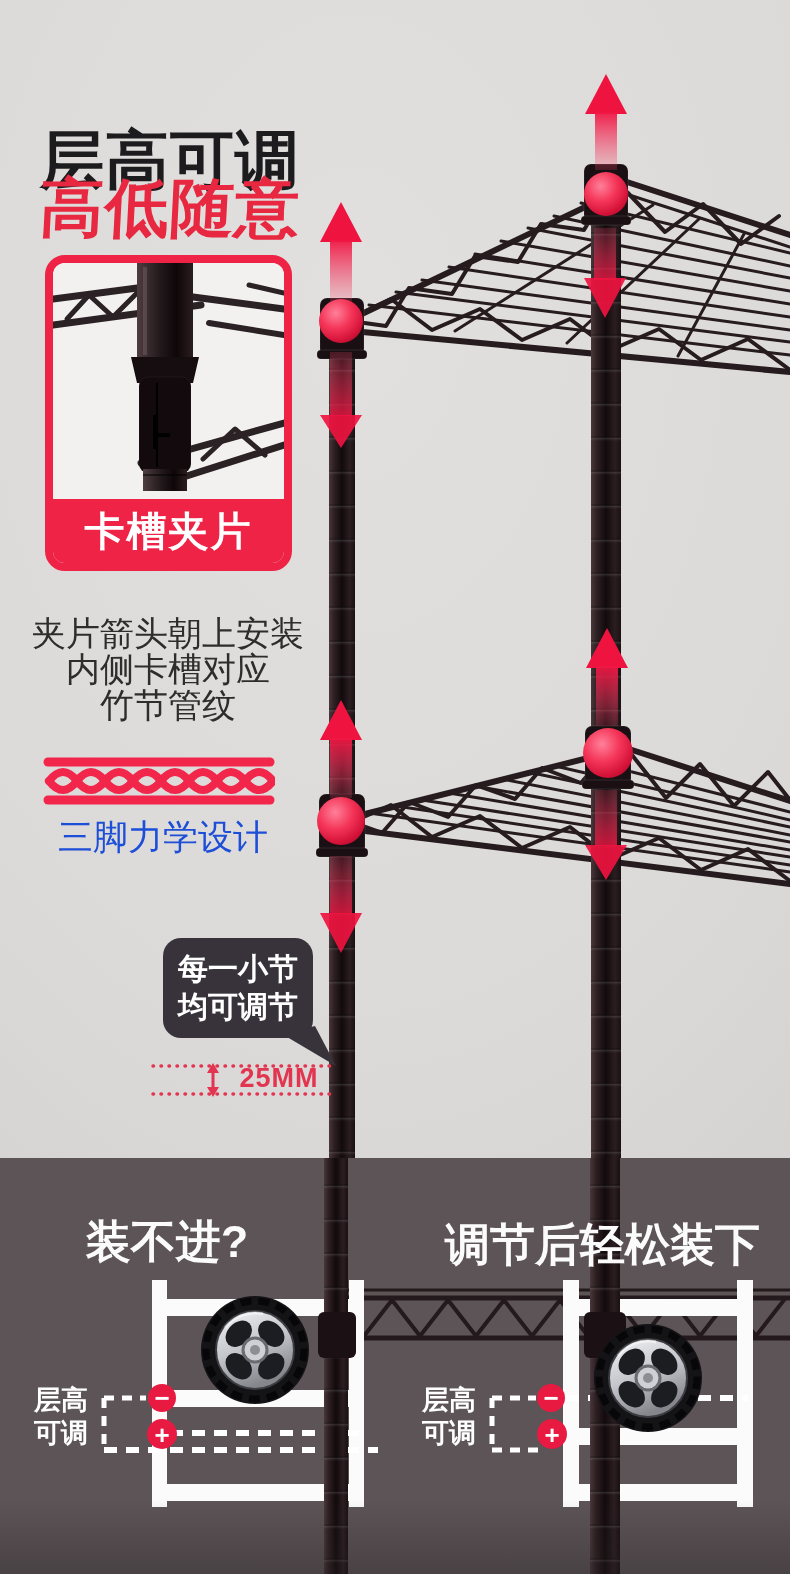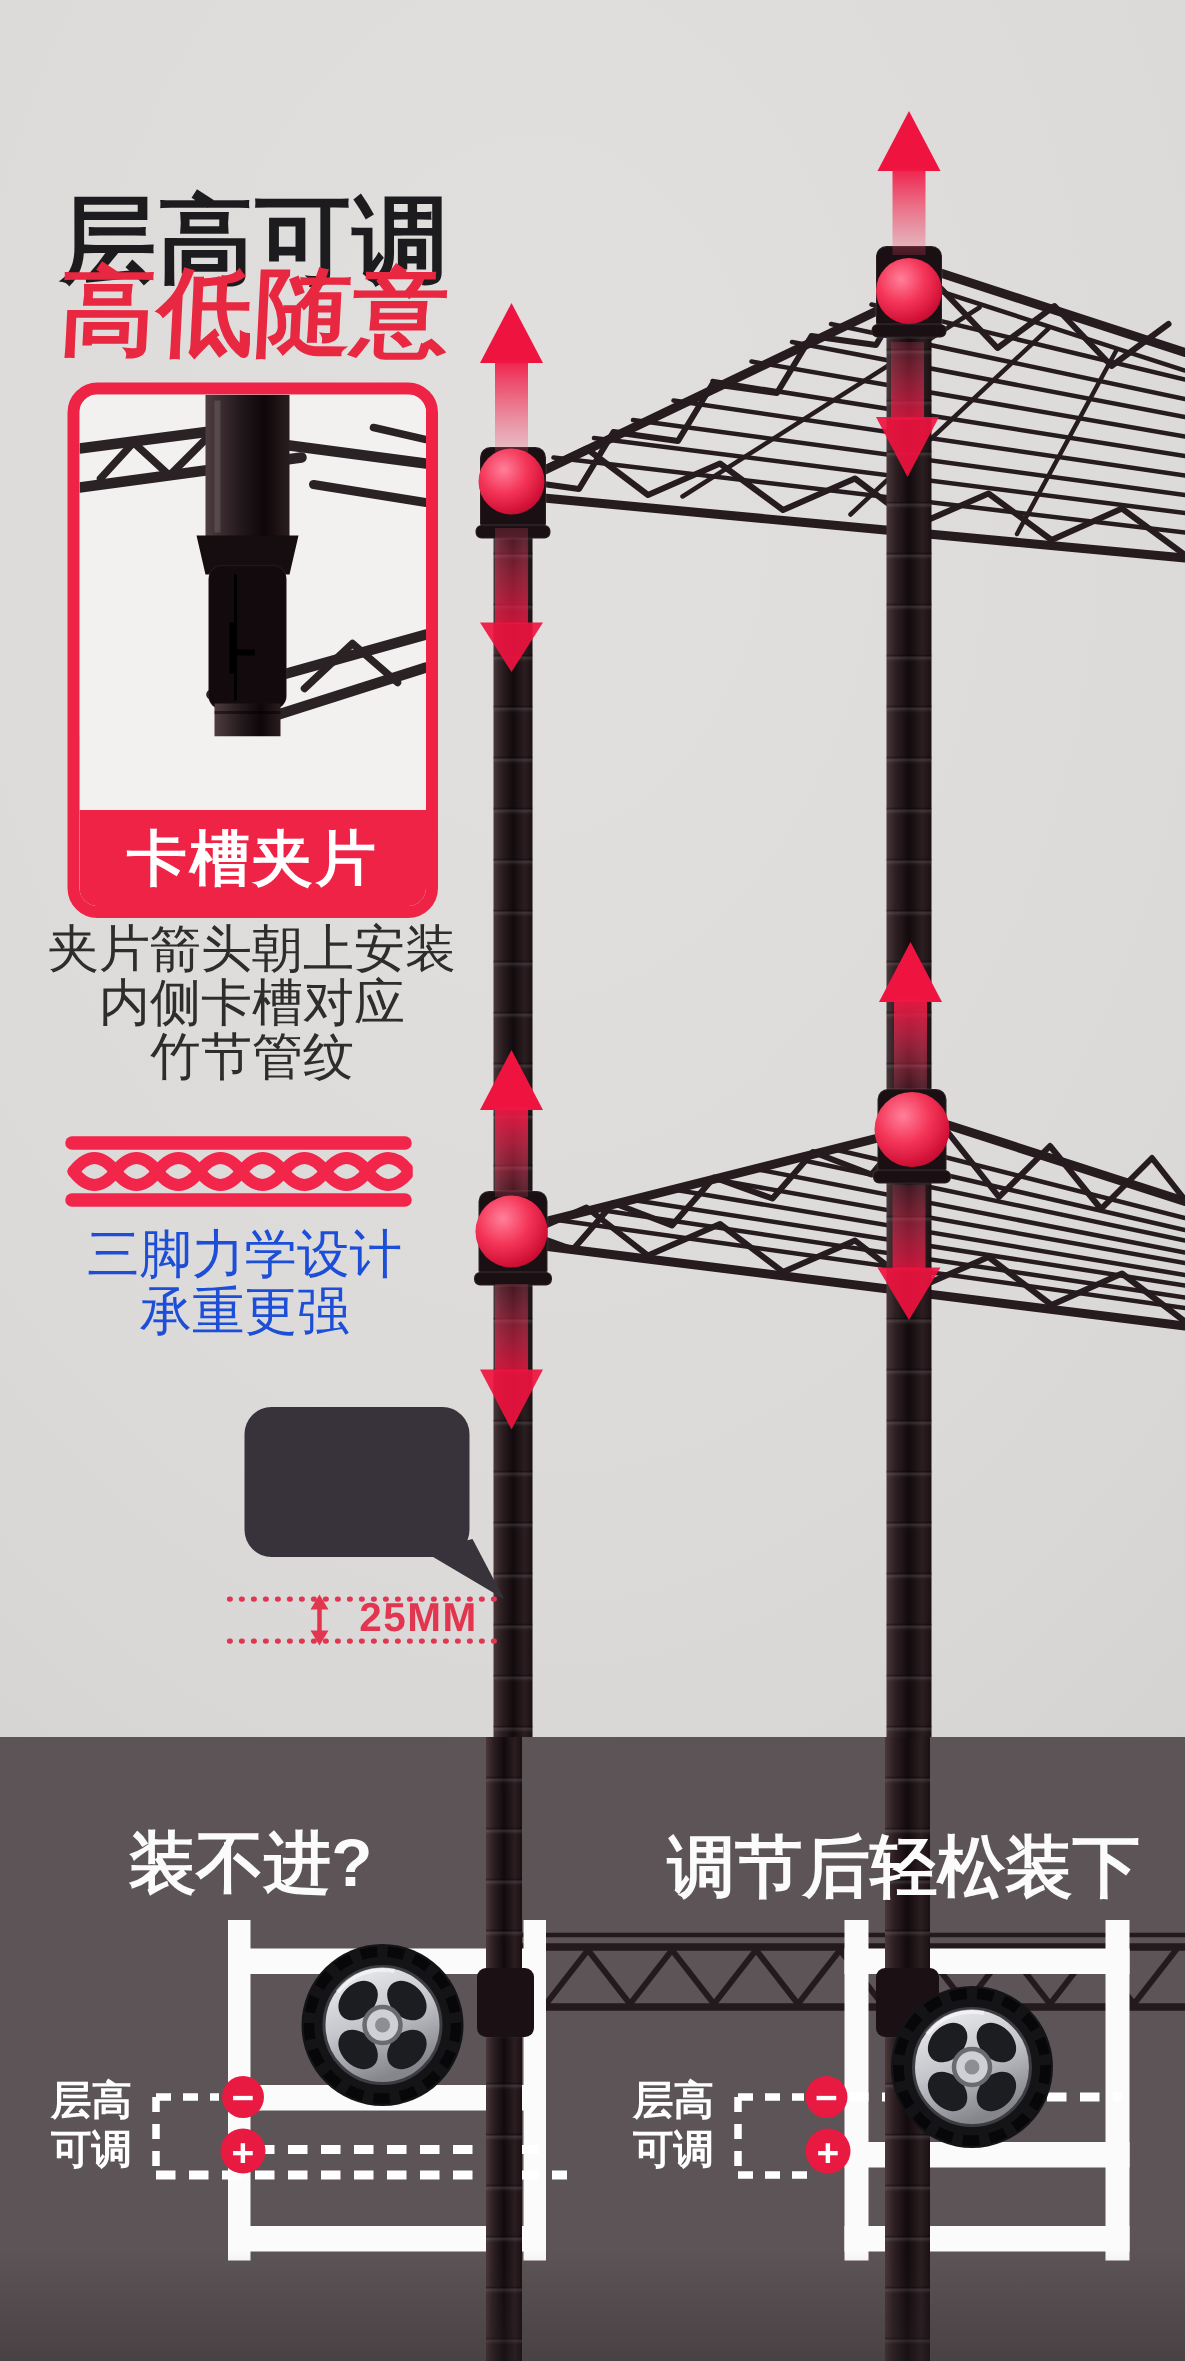--- a/index.html
+++ b/index.html
@@ -14,21 +14,21 @@
 
   .title-black {
     left:40px; top:100px; font-size:64px; font-weight:800; color:#1c1c1e;
     letter-spacing:1px; line-height:1;margin-top:28px;
   }
   .title-red {
     left:40px; top:176px; font-size:64px; font-weight:800; color:#e82740;
     letter-spacing:1px; line-height:1; transform:skewX(-3deg);
   }
   .inset-card {
-    left:45px; top:255px; width:247px; height:357px; box-sizing:border-box;
+    left:45px; top:255px; width:247px; height:316px; box-sizing:border-box;
     border:8px solid #ee2346; border-radius:20px; background:#f3f1ef; overflow:hidden;
   }
   .inset-photo { position:absolute; left:0; top:0; width:231px; height:228px; }
   .inset-caption {
     position:absolute; left:0; bottom:0; width:231px; height:64px; background:#ee2346;
     color:#ffffff; font-size:40px; font-weight:700; display:flex;
     align-items:center; justify-content:center; letter-spacing:2px;
   }
   .desc {
     left:13px; top:578px; width:310px; text-align:center; color:#2e2d2d;
@@ -368,23 +368,26 @@
     <g stroke="#f2254a" fill="none" stroke-linecap="round">
       <line x1="5" y1="5" x2="227" y2="5" stroke-width="9"></line>
       <line x1="5" y1="43" x2="227" y2="43" stroke-width="9"></line>
       <path d="M6,24 q14,-18 28,0 t28,0 t28,0 t28,0 t28,0 t28,0 t28,0 t28,0" stroke-width="8"></path>
       <path d="M6,24 q14,18 28,0 t28,0 t28,0 t28,0 t28,0 t28,0 t28,0 t28,0" stroke-width="8"></path>
     </g>
   </svg>
 
   <div class="abs feature-text">
     <div>三脚力学设计</div>
-    <div>承重更强</div>
-  </div>
-
+  </div>
+
+  <div class="abs bubble-text">
+    <div>每一小节</div>
+    <div>均可调节</div>
+  </div>
 
   <div class="abs measure-label">25MM</div>
 
   <div class="abs heading heading-left">装不进?</div>
   <div class="abs heading heading-right">调节后轻松装下</div>
 
   <div class="abs ladder-label ladder-label-left">
     <div>层高</div>
     <div>可调</div>
   </div>

